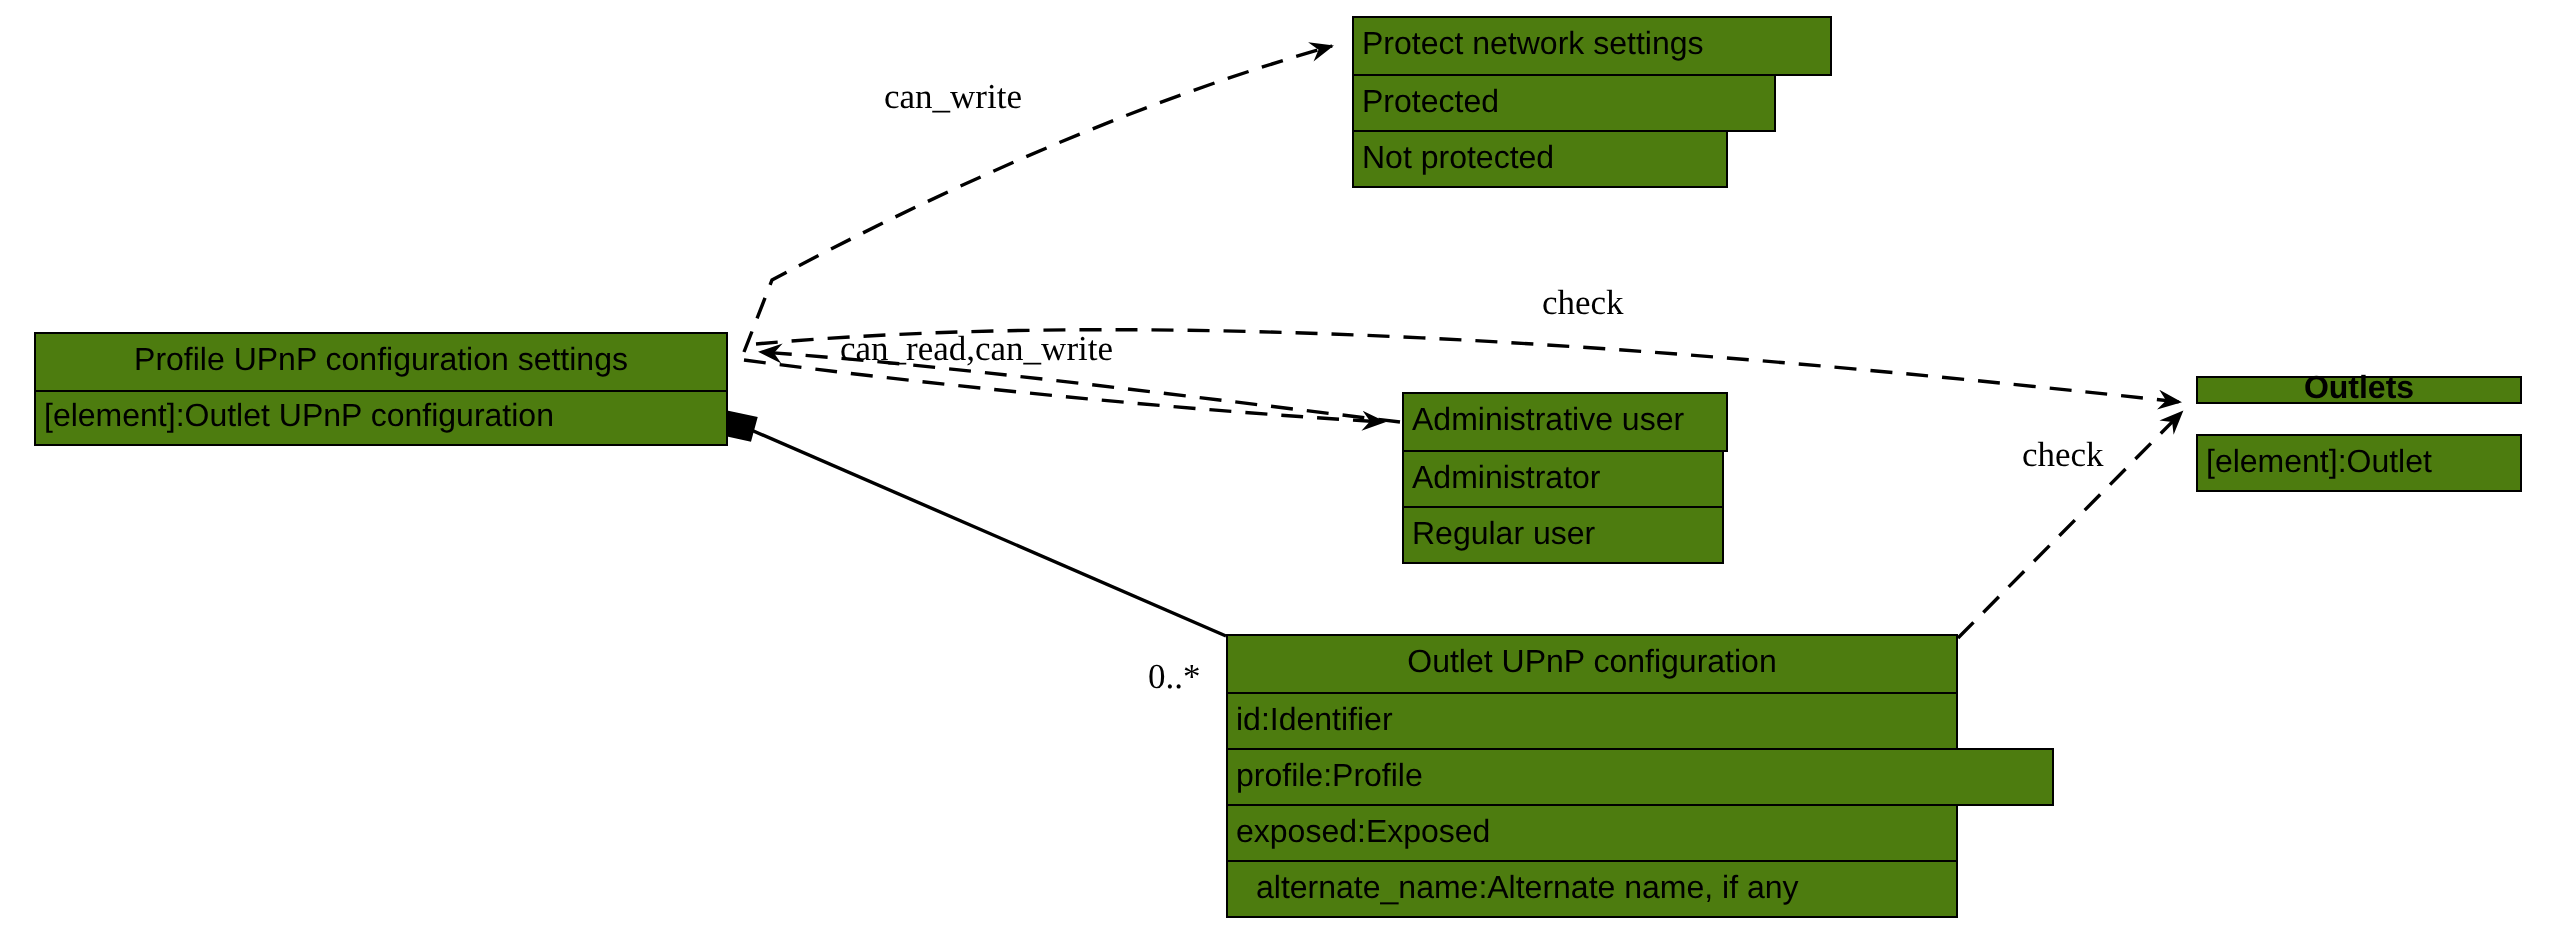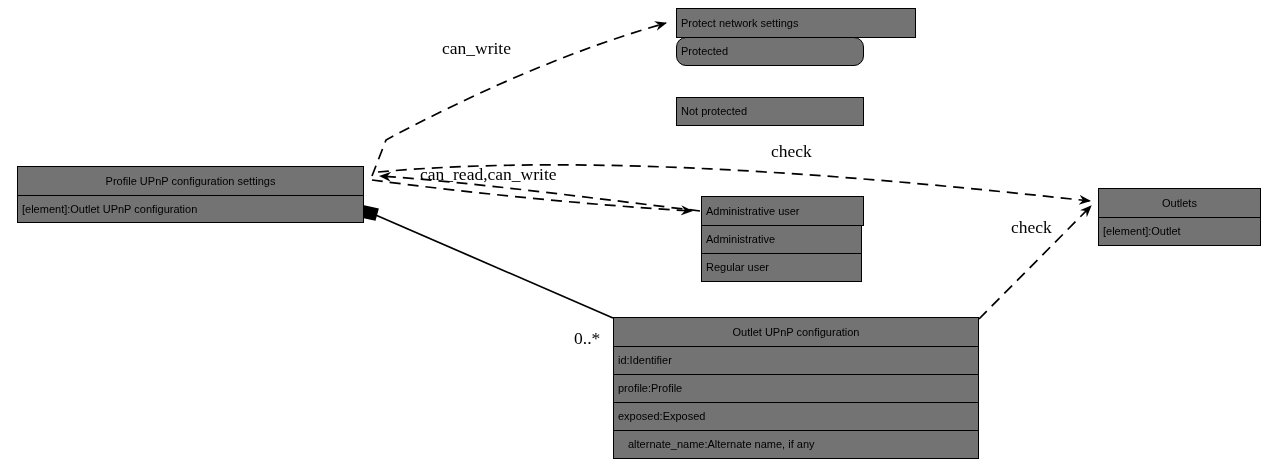--- a/index.html
+++ b/index.html
@@ -24,23 +24,23 @@
     pointer-events: none;
   }
   .uml-class {
     position: absolute;
     box-sizing: border-box;
   }
   .uml-row {
     position: absolute;
     box-sizing: border-box;
     border: 1.6px solid #000000;
-    background: #737373;
+    background: #4d7c0f;
     font-family: "Liberation Sans", sans-serif;
-    font-size: 11px;
+    font-size: 16px;
     line-height: 1;
     color: #000000;
     white-space: nowrap;
     display: flex;
     align-items: center;
   }
   .uml-row.center {
     justify-content: center;
   }
   .uml-row.left {
@@ -85,39 +85,39 @@
     <polygon points="364,206 378,209 375,220 361,217" fill="#000000" stroke="#000000" stroke-width="1.4"></polygon>
   </svg>
 
   <div class="uml-class">
     <div class="uml-row center" style="left:17px; top:166px; width:347px; height:30px;">Profile UPnP configuration settings</div>
     <div class="uml-row left" style="left:17px; top:195px; width:347px; height:28px;">[element]:Outlet UPnP configuration</div>
   </div>
 
   <div class="uml-class">
     <div class="uml-row left" style="left:676px; top:8px; width:240px; height:30px;">Protect network settings</div>
-    <div class="uml-row left" style="left:676px; top:37px; width:188px; height:29px;border-radius:10px;">Protected</div>
-    <div class="uml-row left" style="left:676px; top:65px; width:188px; height:29px;margin-top:32px;">Not protected</div>
+    <div class="uml-row left" style="left:676px; top:37px; width:212px; height:29px;">Protected</div>
+    <div class="uml-row left" style="left:676px; top:65px; width:188px; height:29px;">Not protected</div>
   </div>
 
   <div class="uml-class">
     <div class="uml-row left" style="left:701px; top:196px; width:163px; height:30px;">Administrative user</div>
-    <div class="uml-row left" style="left:701px; top:225px; width:161px; height:29px;">Administrative</div>
+    <div class="uml-row left" style="left:701px; top:225px; width:161px; height:29px;">Administrator</div>
     <div class="uml-row left" style="left:701px; top:253px; width:161px; height:29px;">Regular user</div>
   </div>
 
   <div class="uml-class">
-    <div class="uml-row center" style="left:1098px; top:188px; width:163px; height:30px;">Outlets</div>
+    <div class="uml-row center" style="left:1098px; top:188px; width:163px; height:14px;font-weight:bold;">Outlets</div>
     <div class="uml-row left" style="left:1098px; top:217px; width:163px; height:29px;">[element]:Outlet</div>
   </div>
 
   <div class="uml-class">
     <div class="uml-row center" style="left:613px; top:317px; width:366px; height:30px;">Outlet UPnP configuration</div>
     <div class="uml-row left" style="left:613px; top:346px; width:366px; height:29px;">id:Identifier</div>
-    <div class="uml-row left" style="left:613px; top:374px; width:366px; height:29px;">profile:Profile</div>
+    <div class="uml-row left" style="left:613px; top:374px; width:414px; height:29px;">profile:Profile</div>
     <div class="uml-row left" style="left:613px; top:402px; width:366px; height:29px;">exposed:Exposed</div>
     <div class="uml-row left" style="left:613px; top:430px; width:366px; height:29px;padding-left:14px;">alternate_name:Alternate name, if any</div>
   </div>
 
   <div class="edge-label" style="left:442px; top:40px;">can_write</div>
 
   <div class="edge-label" style="left:396px; top:166px;margin-left:24px;">can_read,can_write</div>
 
   <div class="edge-label" style="left:771px; top:143px;">check</div>
 

